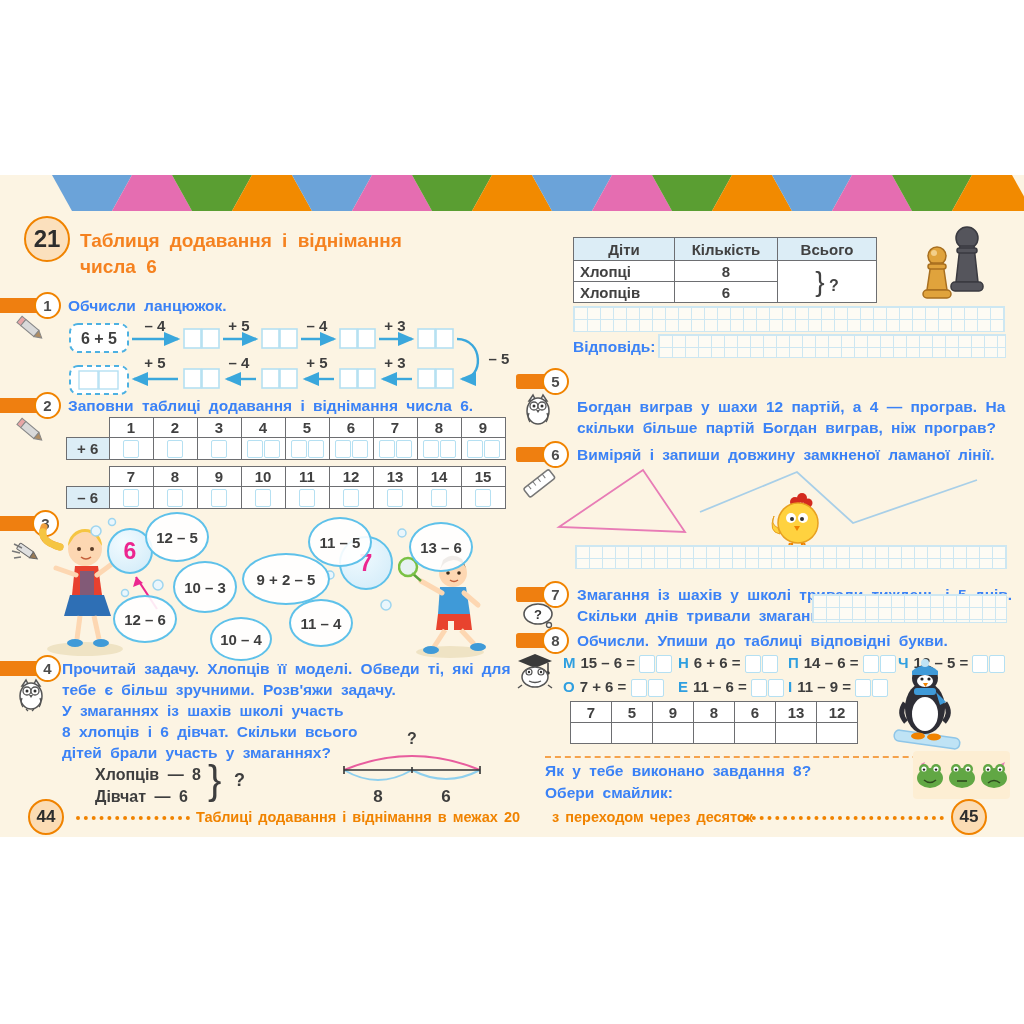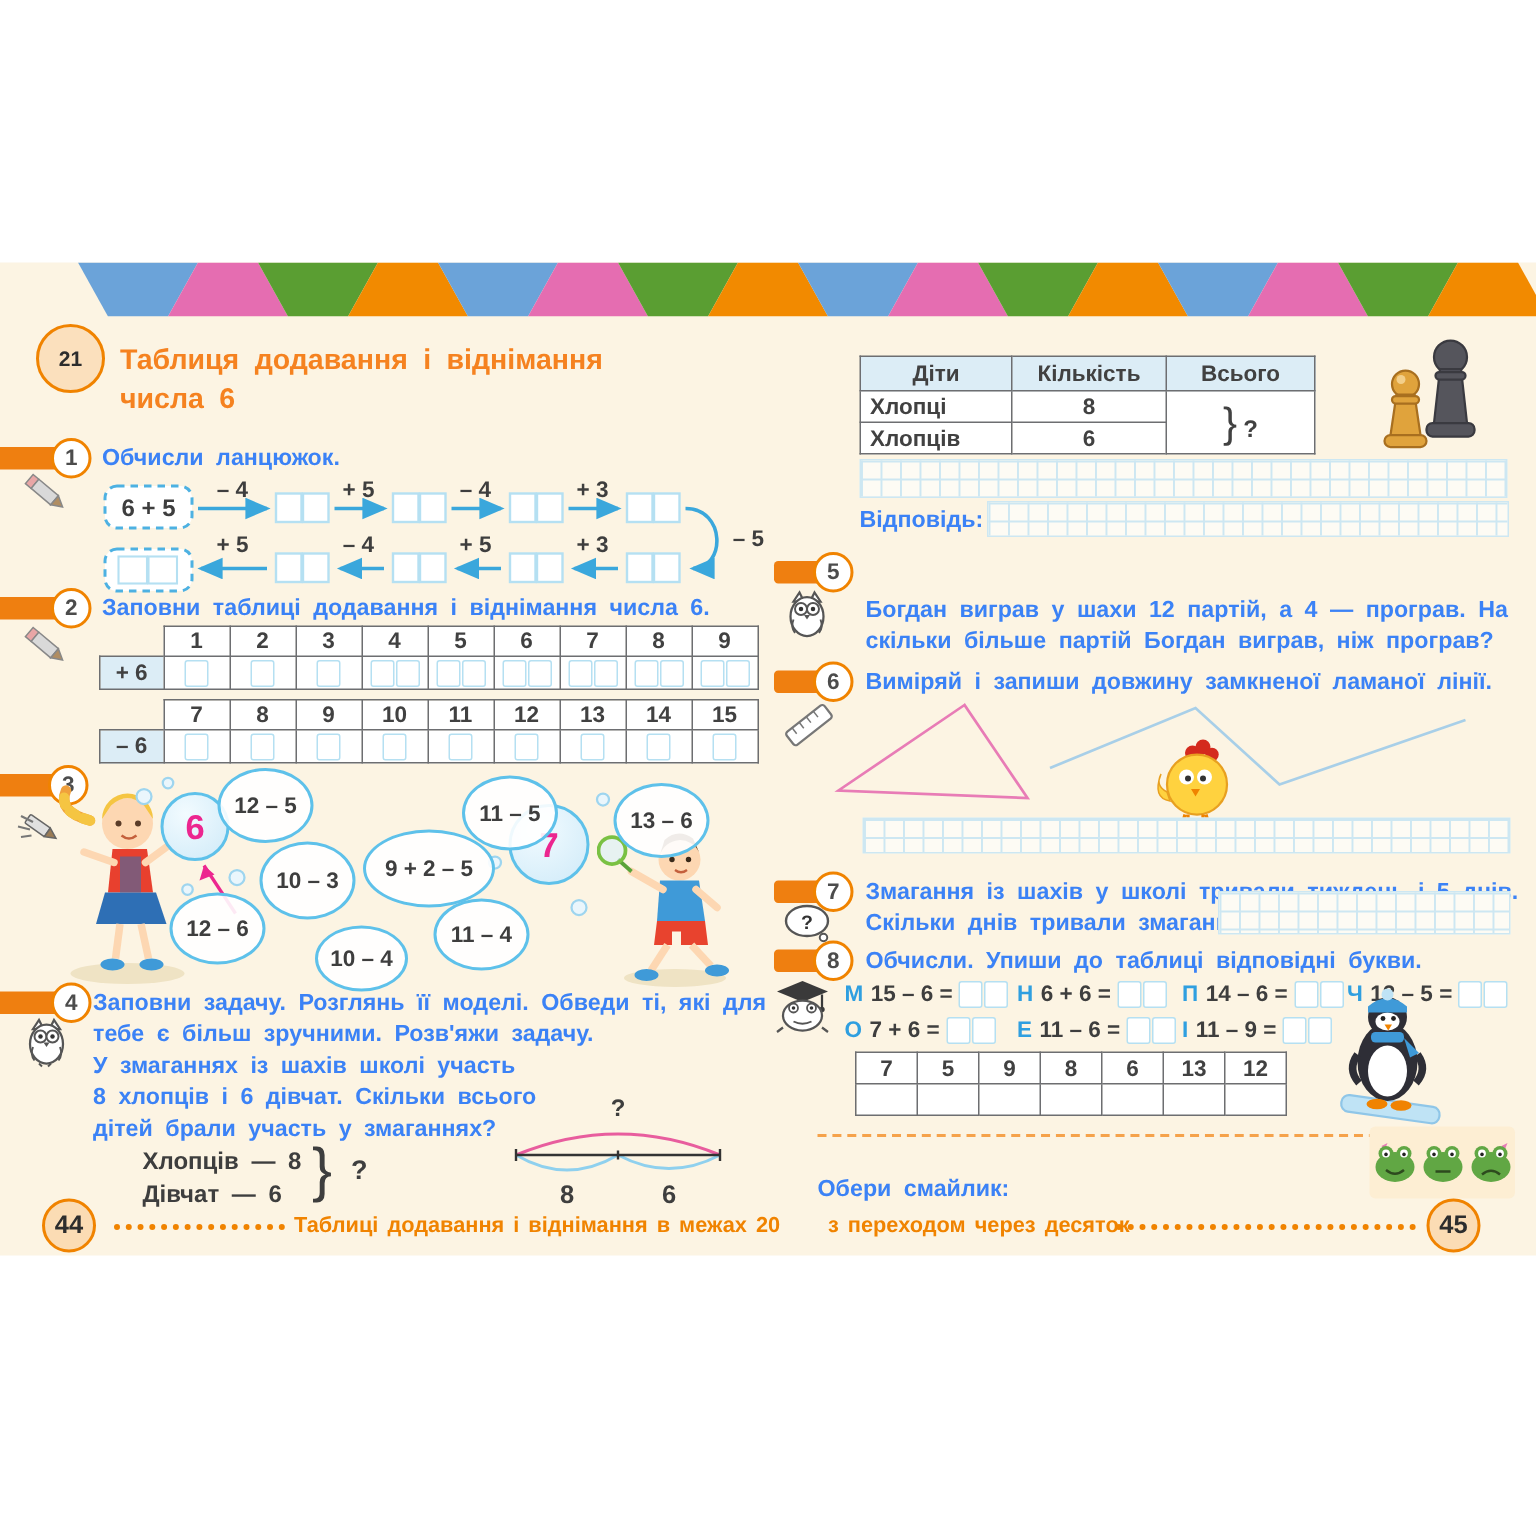--- a/index.html
+++ b/index.html
@@ -8,21 +8,21 @@
   .abs{position:absolute;}
   .spread{position:absolute;left:0;top:175px;width:1024px;height:662px;background:#fcf4e3;}
   .txt{font-weight:bold;font-size:15.5px;color:#3b82f6;word-spacing:4px;line-height:19px;}
   .pinkc{color:#ec268f;}
   .taskbar{position:absolute;height:15px;background:#ef7f10;border-radius:0 8px 8px 0;}
   .taskbar.r{border-radius:3px 8px 8px 3px;}
   .tnum{position:absolute;width:27px;height:27px;border-radius:50%;background:#fff;
     border:2px solid #f08300;color:#4c4c4c;display:flex;align-items:center;justify-content:center;
     font-weight:bold;font-size:15px;box-sizing:border-box;}
   .lesson-badge{position:absolute;left:24px;top:216px;width:46px;height:46px;border-radius:50%;
-    background:#fbe0bd;border:2.5px solid #f08300;color:#2d2d2d;font-weight:bold;font-size:14px;
+    background:#fbe0bd;border:2.5px solid #f08300;color:#2d2d2d;font-weight:bold;font-size:24px;
     display:flex;align-items:center;justify-content:center;box-sizing:border-box;}
   .lesson-title{position:absolute;left:80px;top:228px;font-weight:bold;font-size:19px;
     color:#f58220;line-height:26px;word-spacing:5px;}
   table.g{border-collapse:collapse;}
   table.g td{border:1.6px solid #6d6e71;text-align:center;font-weight:bold;font-size:15px;
     color:#414141;padding:0;background:#fff;}
   table.g td.ghost{border:none;background:transparent;}
   table.g td.lbl{background:#dcedf6;}
   .ab{display:inline-block;width:14px;height:16px;border:1.5px solid #b5e0f2;border-radius:2px;
     background:#fff;vertical-align:middle;}
@@ -313,21 +313,21 @@
     <polygon points="17,8 20,2 24,8" fill="#fff" stroke="#555" stroke-width="1.5"></polygon>
     <ellipse cx="15" cy="18" rx="11" ry="13" fill="#fff" stroke="#555" stroke-width="1.5"></ellipse>
     <circle cx="11" cy="13" r="4" fill="#fff" stroke="#555" stroke-width="1.3"></circle>
     <circle cx="19" cy="13" r="4" fill="#fff" stroke="#555" stroke-width="1.3"></circle>
     <circle cx="11" cy="13" r="1.5" fill="#333"></circle>
       <circle cx="19" cy="13" r="1.5" fill="#333"></circle>
     <polygon points="13,17 17,17 15,20" fill="#555"></polygon>
     <path d="M6,20 Q4,25 7,29 M24,20 Q26,25 23,29" stroke="#555" stroke-width="1.3" fill="none"></path>
     <path d="M10,31 L12,33 M18,31 L16,33" stroke="#555" stroke-width="1.3"></path>
   </svg>
-  <div class="abs txt" style="left:62px;top:659px">Заповни задачу. Розглянь її моделі. Обведи ті, які для</div>
+  <div class="abs txt" style="left:62px;top:659px">Прочитай задачу. Хлопців її моделі. Обведи ті, які для</div>
   <div class="abs txt" style="left:62px;top:680px">тебе є більш зручними. Розв'яжи задачу.</div>
   <div class="abs txt" style="left:62px;top:701px">У змаганнях із шахів школі участь</div>
   <div class="abs txt" style="left:62px;top:722px">8 хлопців і 6 дівчат. Скільки всього</div>
   <div class="abs txt" style="left:62px;top:743px">дітей брали участь у змаганнях?</div>
   <div class="abs" style="left:95px;top:764px">
     <div class="model-line">Хлопців — 8</div>
     <div class="model-line">Дівчат — 6</div>
   </div>
   <div class="abs" style="left:208px;top:758px;font-size:40px;font-weight:normal;color:#3e3e3e">}</div>
   <div class="abs" style="left:234px;top:770px;font-size:18px;font-weight:bold;color:#3e3e3e">?</div>
@@ -523,20 +523,21 @@
       <circle cx="45" cy="5" r="4" fill="#bfe3f5"></circle>
     <rect x="34" y="30" width="22" height="7" rx="3" fill="#3f9ad8"></rect>
     <path d="M56,34 L66,44 L60,47 Z" fill="#3f9ad8"></path>
     <path d="M25,45 Q18,55 26,64" stroke="#2e2e36" stroke-width="5" fill="none"></path>
     <path d="M65,45 Q72,55 64,64" stroke="#2e2e36" stroke-width="5" fill="none"></path>
     <ellipse cx="38" cy="78" rx="7" ry="3.5" fill="#f08300"></ellipse>
       <ellipse cx="54" cy="79" rx="7" ry="3.5" fill="#f08300"></ellipse>
   </svg>
 
   <div class="sep-dash" style="left:545px;top:756px;width:463px"></div>
+  <div class="abs txt" style="left:545px;top:761px">Як у тебе виконано завдання 8?</div>
   <div class="abs txt" style="left:545px;top:783px">Обери смайлик:</div>
   <div class="smiley-panel" style="left:913px;top:751px;width:97px;height:48px">
     <svg width="30" height="30" viewBox="0 0 30 28">
       <polygon points="6,3 10,1 8,6" fill="#e87cb6"></polygon>
       <circle cx="9" cy="8" r="5" fill="#61a744"></circle>
         <circle cx="21" cy="8" r="5" fill="#61a744"></circle>
       <ellipse cx="15" cy="17" rx="13" ry="10" fill="#61a744"></ellipse>
       <circle cx="9" cy="8" r="2.6" fill="#fff"></circle>
         <circle cx="21" cy="8" r="2.6" fill="#fff"></circle>
       <circle cx="9" cy="8.6" r="1.2" fill="#222"></circle>

